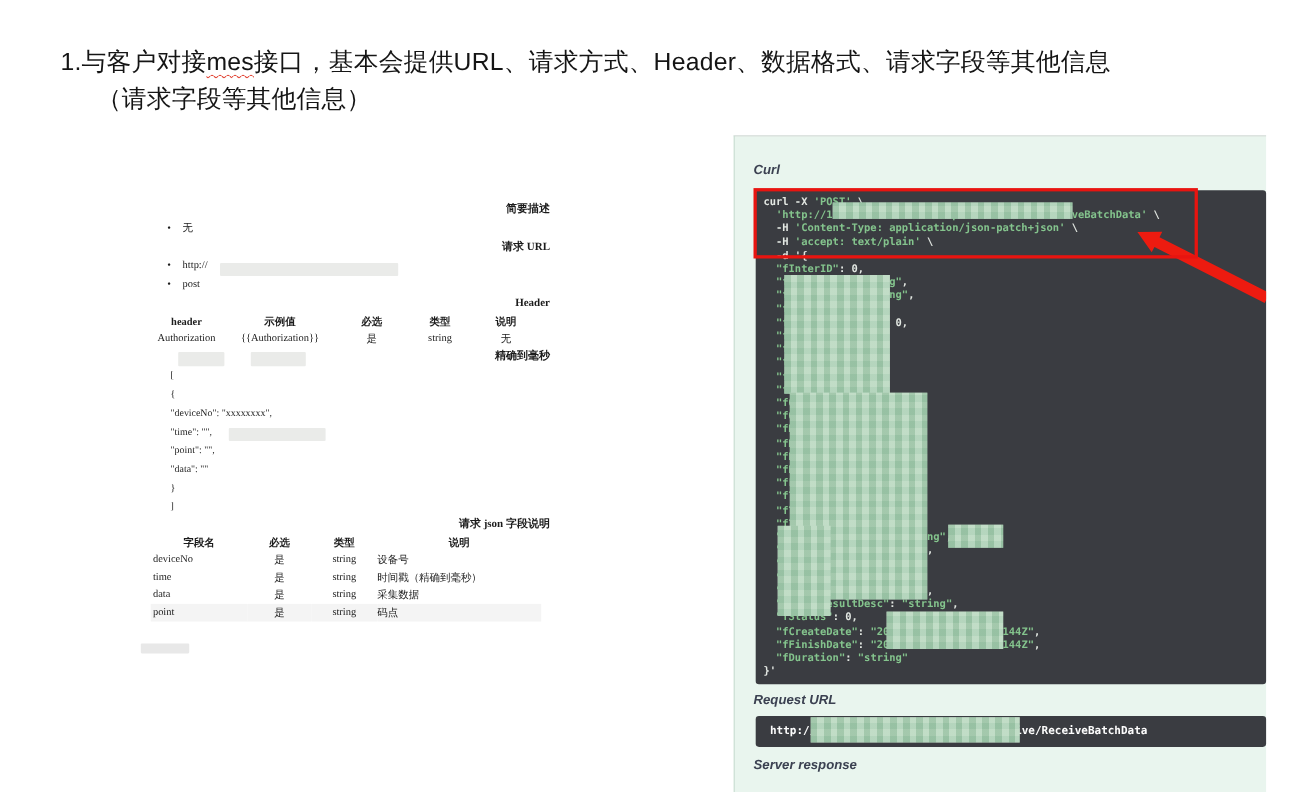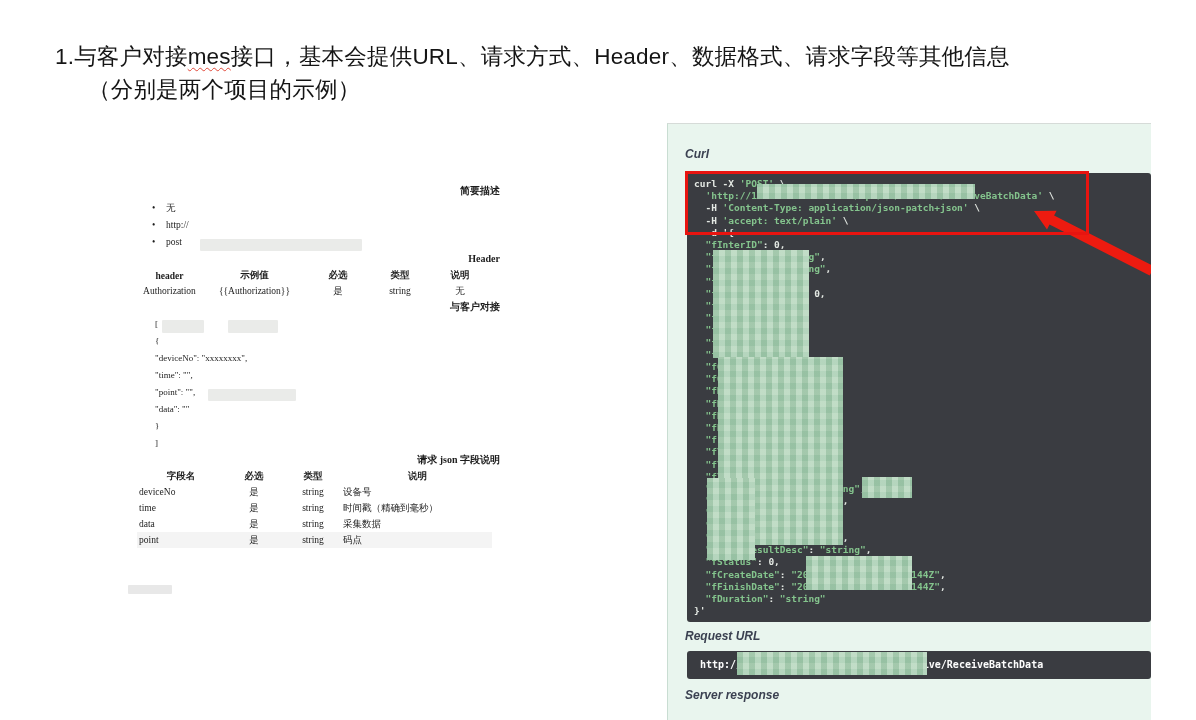--- a/index.html
+++ b/index.html
@@ -60,26 +60,27 @@
   .smudge{position:absolute;z-index:20;background:rgba(233,234,232,.96);border-radius:1px;}
   .smudge.faint{background:rgba(214,214,214,.55);}
 </style>
 </head>
 <body>
 
 <div id="page">
 
   <div id="title">
     <div><span>1.与客户对接</span><span class="wavy">mes</span><span>接口，基本会提供URL、请求方式、Header、数据格式、请求字段等其他信息</span></div>
-    <div class="line2">（分别是两个项目的示例）</div>
+    <div class="line2">（请求字段等其他信息）</div>
   </div>
 
   <div id="doc">
     <div class="h">简要描述</div>
     <div class="b"><span class="blt">•</span><span>无</span></div>
+    <div class="h">请求 URL</div>
     <div class="b"><span class="blt">•</span><span>http://</span></div>
     <div class="b"><span class="blt">•</span><span>post</span></div>
     <div class="h">Header</div>
     <table id="htable">
         <colgroup>
           <col>
           <col>
           <col>
           <col>
           <col>
@@ -96,21 +97,21 @@
         <tbody>
           <tr>
             <td>Authorization</td>
             <td>{{Authorization}}</td>
             <td>是</td>
             <td>string</td>
             <td>无</td>
           </tr>
         </tbody>
       </table>
-    <div class="h">与客户对接</div>
+    <div class="h">精确到毫秒</div>
     <div>
         <div class="docline">[</div>
         <div class="docline">{</div>
         <div class="docline">"deviceNo": "xxxxxxxx",</div>
         <div class="docline">"time": "",</div>
         <div class="docline">"point": "",</div>
         <div class="docline">"data": ""</div>
         <div class="docline">}</div>
         <div class="docline">]</div>
       </div>

